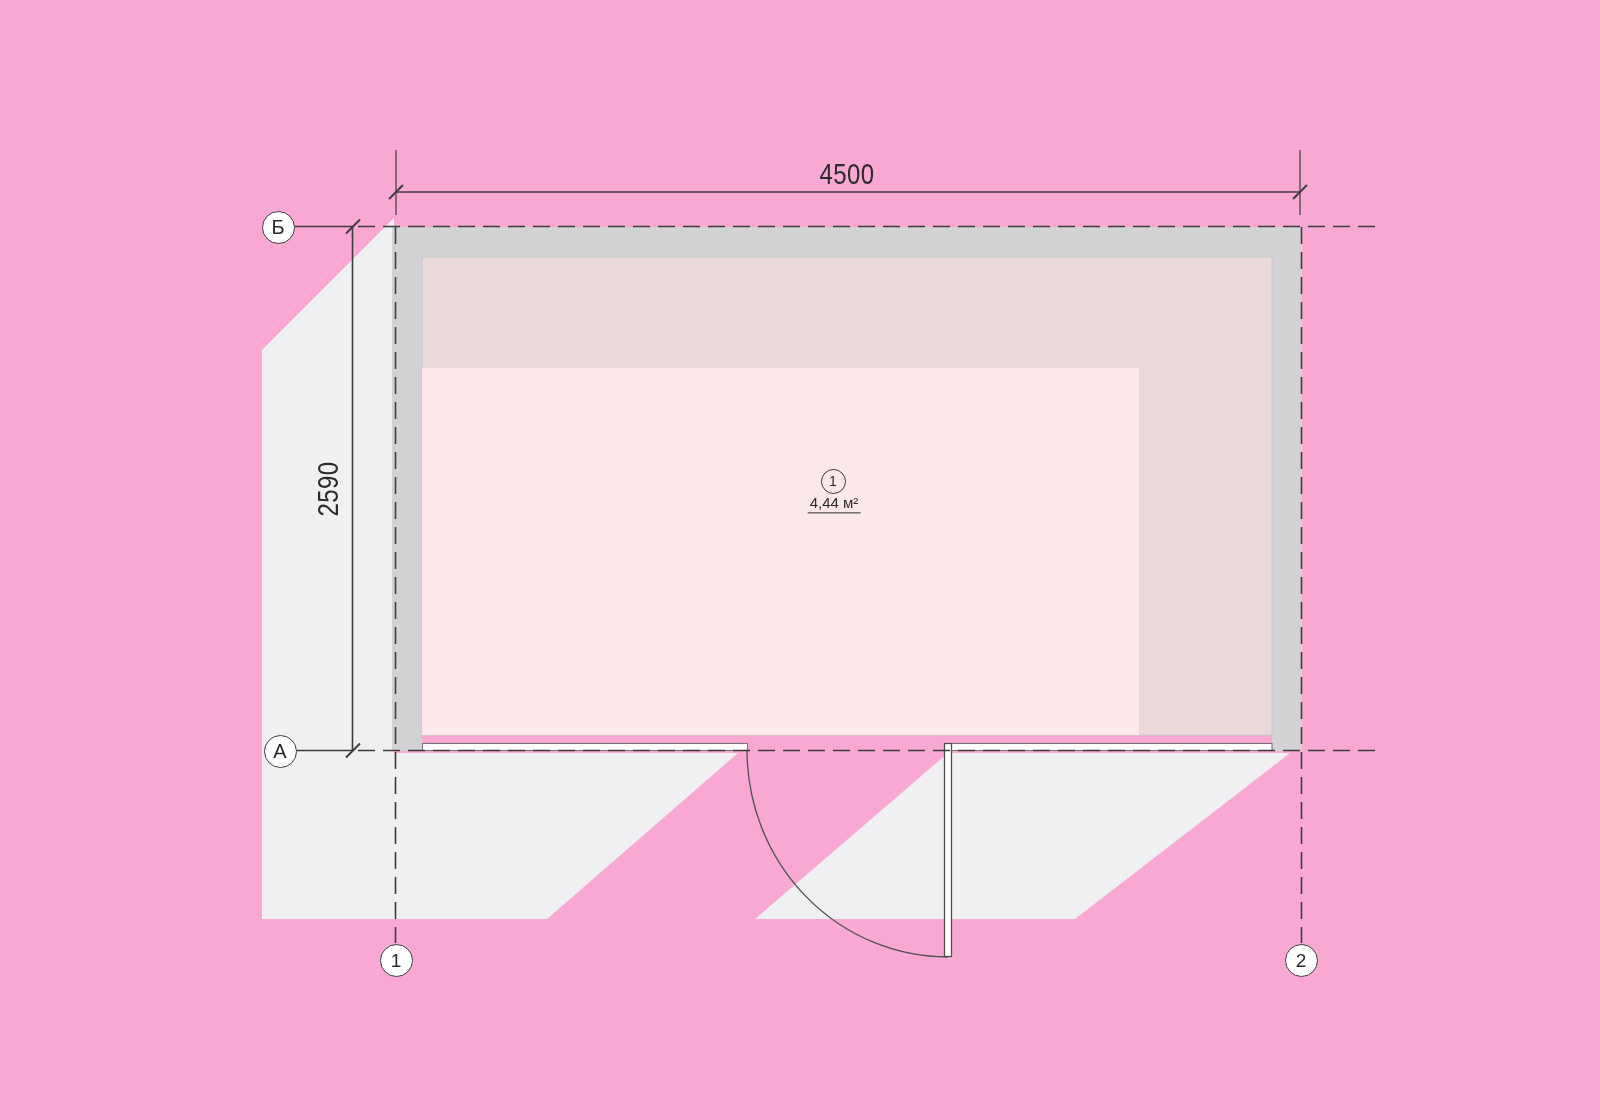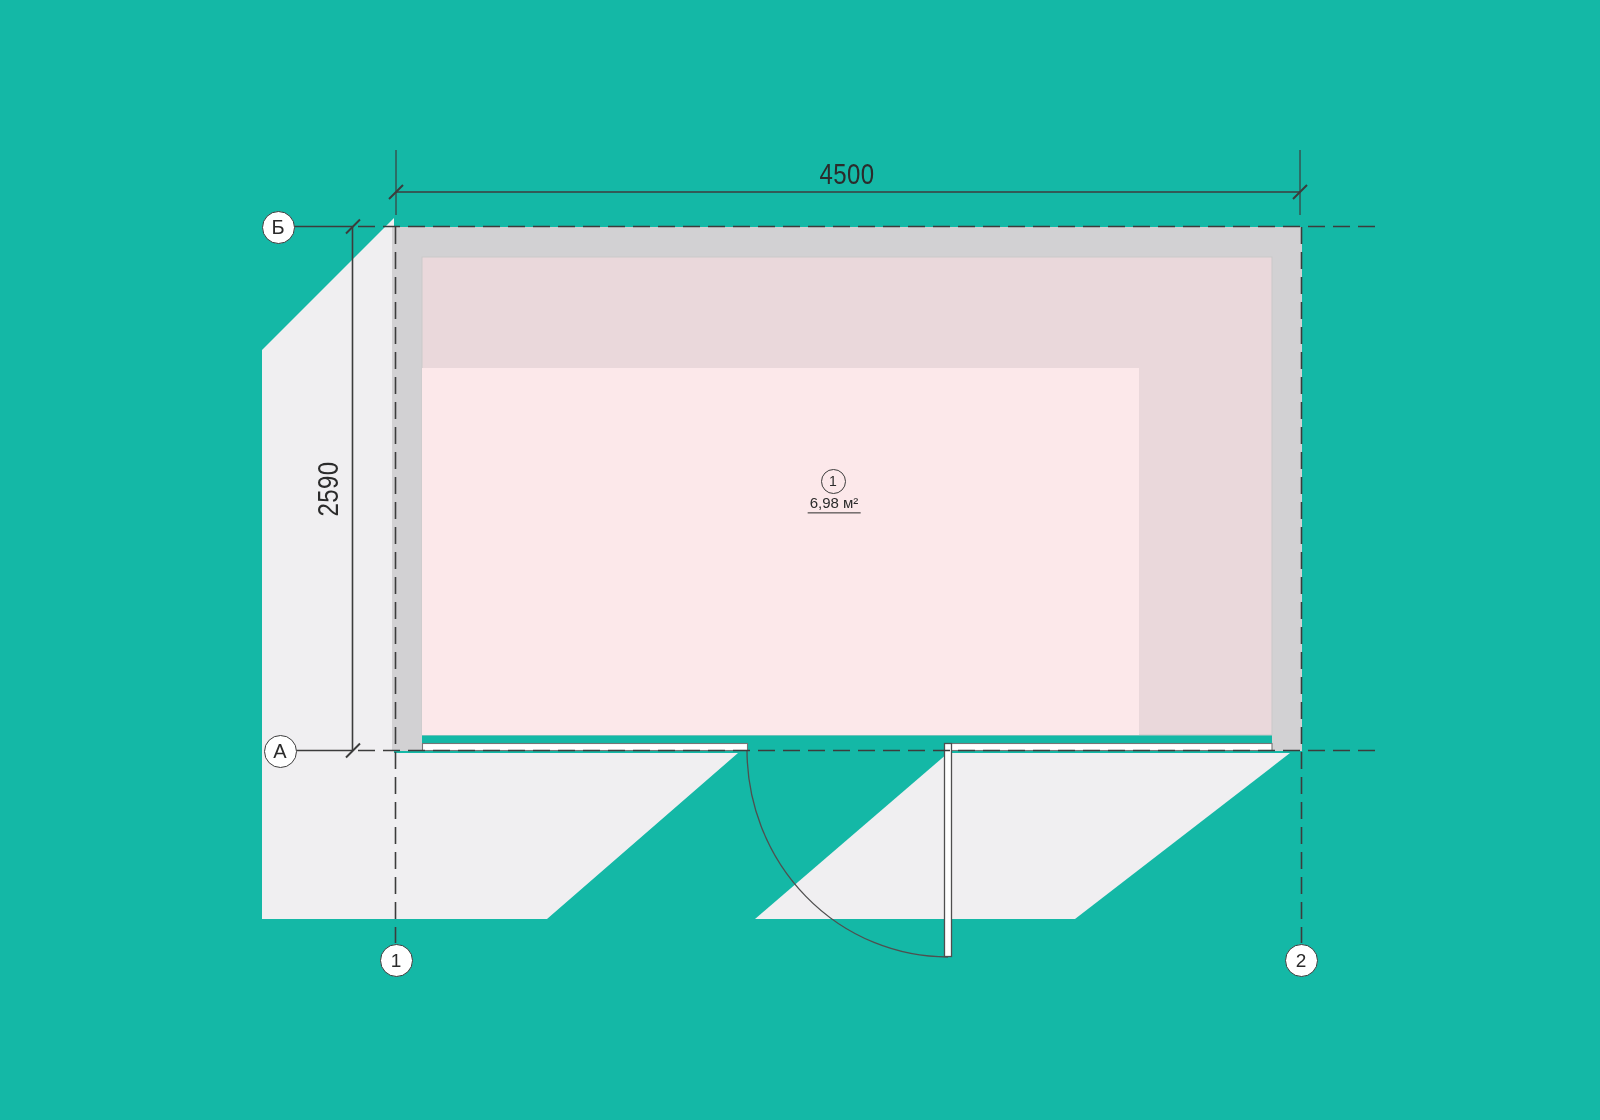--- a/index.html
+++ b/index.html
@@ -1,17 +1,17 @@
 <!DOCTYPE html>
 <html><head>
 <meta charset="utf-8">
 <style>
   html,body{margin:0;padding:0;background:#ffffff;}
   .canvas{
-    position:relative;width:1600px;height:1120px;background:#14b8a6;overflow:hidden;
+    position:relative;width:1600px;height:1120px;background:#f9a8d4;overflow:hidden;
     font-family:"Liberation Sans", sans-serif;color:#2b2b2b;
   }
   .canvas svg{position:absolute;left:0;top:0;}
   .label{position:absolute;white-space:nowrap;}
   .dim-text{
     font-size:30px;line-height:1;letter-spacing:0.5px;color:#2b2b2b;
     transform:translate(-50%,-50%) scaleX(0.8);
   }
   .dim-text.vertical{transform:translate(-50%,-50%) rotate(-90deg) scaleX(0.8);}
   .axis-circle{
@@ -89,15 +89,15 @@
   <div class="axis-circle num" style="left:379.5px;top:943.5px;">
     <span>1</span>
   </div>
   <div class="axis-circle num" style="left:1284.5px;top:943.5px;">
     <span>2</span>
   </div>
 
   <div class="room-circle" style="left:820.5px;top:468.5px;">
     <span>1</span>
   </div>
-  <div class="area-text" style="left:834px;top:504px;">6,98 м²</div>
+  <div class="area-text" style="left:834px;top:504px;">4,44 м²</div>
 
 </div>
 
 </body></html>

